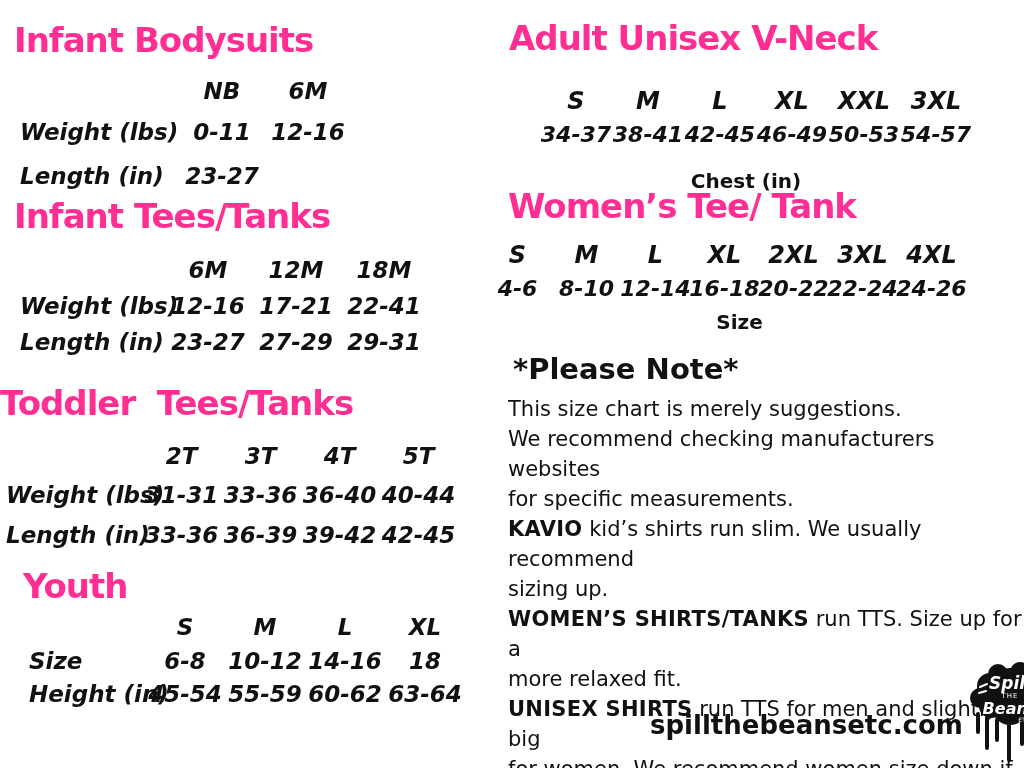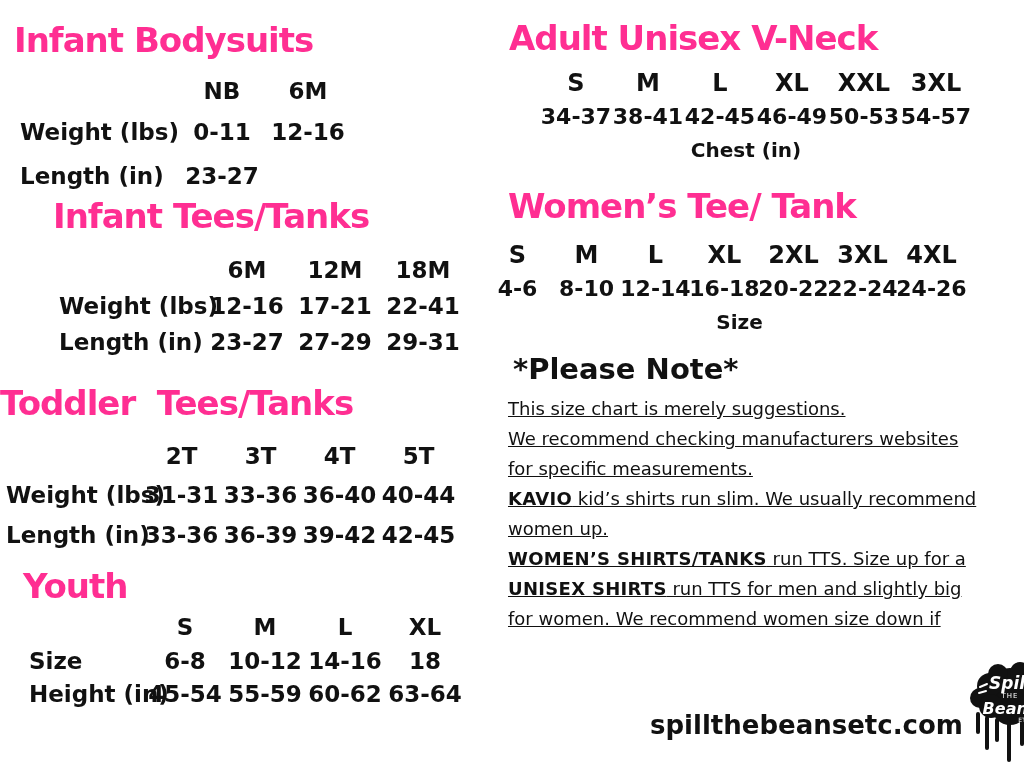--- a/index.html
+++ b/index.html
@@ -18,59 +18,59 @@
   .sec{position:absolute;}
   .sec-title{
     margin:0;
     font-size:34px;
     font-weight:bold;
     line-height:40px;
     letter-spacing:-1px;
     color:var(--pink);
     white-space:pre-wrap;
   }
-  .grid{display:grid;font-weight:bold;color:var(--ink);}
+  .grid{display:grid;font-weight:bold;color:var(--ink);font-style:italic;}
   .cell{display:flex;align-items:center;justify-content:center;white-space:nowrap;}
   .cell.label{justify-content:flex-start;padding-left:6px;}
 
   
   #sec-ib{left:14px;top:20px;}
   #sec-ib .sec-title{margin-bottom:12px;}
   #sec-ib .grid{grid-template-columns:168px 80px 92px;grid-template-rows:38px 44px 44px;font-size:23px;}
 
-  #sec-it{left:14px;top:196px;margin-left:39px;}
+  #sec-it{left:14px;top:196px;}
   #sec-it .sec-title{margin-bottom:16px;}
   #sec-it .grid{grid-template-columns:150px 88px 88px 88px;grid-template-rows:36px 36px 36px;font-size:23px;}
 
   #sec-tt{left:0;top:383px;}
   #sec-tt .sec-title{margin-bottom:14px;}
   #sec-tt .grid{grid-template-columns:142px 79px 79px 79px 79px;grid-template-rows:38px 40px 40px;font-size:23px;}
 
   #sec-y{left:14px;top:566px;margin-left:9px;}
   #sec-y .sec-title{margin-bottom:4px;}
   #sec-y .grid{grid-template-columns:122px 80px 80px 80px 80px;grid-template-rows:34px 33px 33px;font-size:23px;}
 
   
   #sec-av{left:505px;top:18px;width:470px;}
-  #sec-av .sec-title{padding-left:4px;margin-bottom:8px;}
+  #sec-av .sec-title{padding-left:4px;margin-bottom:26px;}
   #sec-av .grid{margin-left:35px;grid-template-columns:repeat(6,72px);grid-template-rows:34px 32px;font-size:22px;}
-  #sec-av .axis-label{width:432px;margin-left:25px;margin-top:6px;text-align:center;}
+  #sec-av .axis-label{width:432px;margin-left:25px;margin-top:19px;text-align:center;}
 
   #sec-wt{left:483px;top:186px;width:540px;}
   #sec-wt .sec-title{padding-left:25px;margin-bottom:12px;}
   #sec-wt .grid{grid-template-columns:repeat(7,69px);grid-template-rows:34px 32px;font-size:22px;}
   #sec-wt .axis-label{width:483px;margin-left:15px;margin-top:6px;}
 
   .hdr{font-size:24px;}
   .axis-label{text-align:center;font-weight:bold;font-size:20px;color:var(--ink);}
 
   
   #sec-note{left:505px;top:350px;width:520px;}
   .note-title{margin:0 0 6px 8px;font-size:29px;font-weight:bold;line-height:38px;color:var(--ink);}
-  .note-line{font-size:18px;line-height:30px;white-space:pre-wrap;padding-left:3px;text-decoration:underline;}
+  .note-line{font-size:21px;line-height:30px;white-space:pre-wrap;padding-left:3px;}
   .note-line b{font-weight:bold;letter-spacing:0.3px;}
 
   
   #site{left:650px;top:710px;width:268px;text-align:right;font-size:26px;font-weight:bold;}
   #logo{left:964px;top:660px;width:92px;height:106px;}
 </style>
 </head>
 <body>
 
 <div id="canvas">
@@ -188,22 +188,23 @@
     </div>
     <div class="axis-label">Size</div>
   </section>
 
   <section class="sec" id="sec-note">
     <h3 class="note-title">*Please Note*</h3>
     <div class="note-line"><b></b><span>This size chart is merely suggestions.</span></div>
     <div class="note-line"><b></b><span>We recommend checking manufacturers websites</span></div>
     <div class="note-line"><b></b><span>for specific measurements.</span></div>
     <div class="note-line"><b>KAVIO</b><span> kid’s shirts run slim. We usually recommend</span></div>
-    <div class="note-line"><b></b><span>women up.</span></div>
+    <div class="note-line"><b></b><span>sizing up.</span></div>
     <div class="note-line"><b>WOMEN’S SHIRTS/TANKS</b><span> run TTS. Size up for a</span></div>
+    <div class="note-line"><b></b><span>more relaxed fit.</span></div>
     <div class="note-line"><b>UNISEX SHIRTS</b><span> run TTS for men and slightly big</span></div>
     <div class="note-line"><b></b><span>for women. We recommend women size down if</span></div>
 
   </section>
 
   <div class="sec" id="site">spillthebeansetc.com</div>
 
   <div class="sec" id="logo">
     <svg width="92" height="106" viewBox="0 0 92 106">
       <g fill="#111111">

